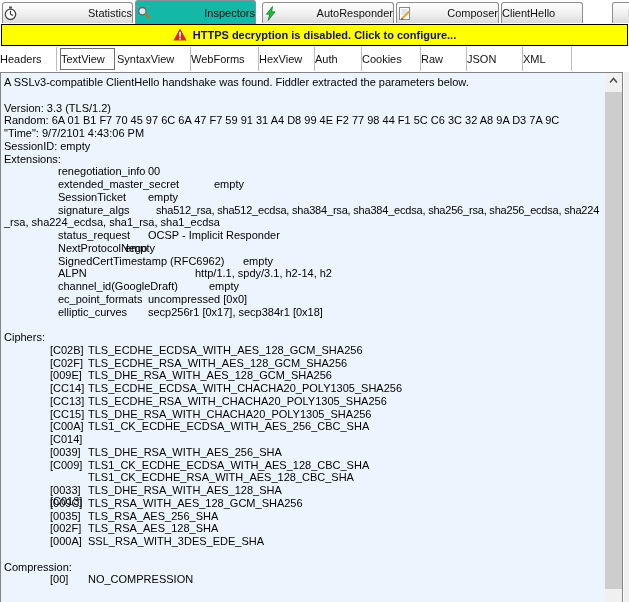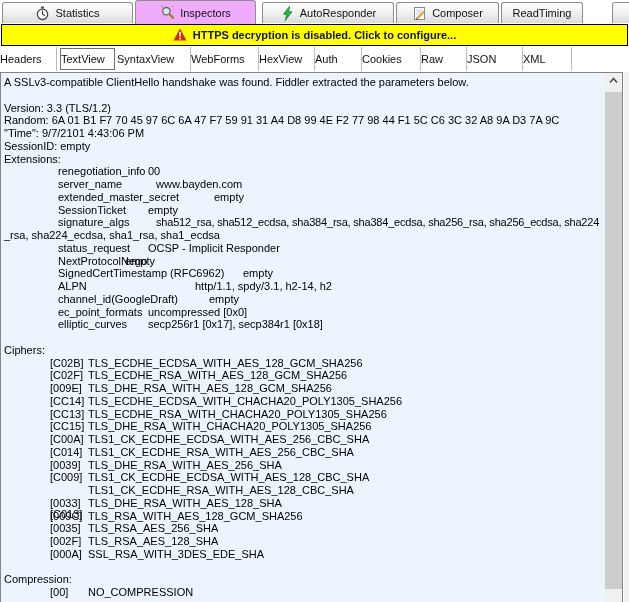--- a/index.html
+++ b/index.html
@@ -10,24 +10,24 @@
     -webkit-font-smoothing:antialiased;
   }
   .win { position:absolute; inset:0; }
 
   
   .main-tabs { position:absolute; left:0; top:0; width:629px; height:24px; background:#FFFFFF; }
   .mtab {
     position:absolute; top:2px; height:21px; box-sizing:border-box;
     border:1px solid #8E8E8E; border-bottom:none; border-radius:3px 3px 0 0;
     background:linear-gradient(#FFFFFF,#EFEFEF 55%,#DCDCDC);
-    display:flex; align-items:center; justify-content:center; gap:5px;
+    display:flex; align-items:center; justify-content:space-between; gap:5px;
     font-size:11px; color:#111; cursor:pointer;
   }
-  .mtab.sel { top:0; height:24px; background:#f0abfc; z-index:2; }
+  .mtab.sel { top:0; height:24px; background:#14b8a6; z-index:2; }
   .ticon { display:flex; align-items:center; }
 
   
   .banner {
     position:absolute; left:1px; top:24px; width:625px; height:20px;
     background:#FFFF00; border:1px solid #000000;
     display:flex; align-items:center; justify-content:center; gap:6px;
     font-size:11px; font-weight:bold; color:#14145A; cursor:pointer;
   }
 
@@ -104,21 +104,21 @@
             <line x1="4.5" y1="4" x2="10.5" y2="4" stroke="#B9CEE0"></line>
             <line x1="4.5" y1="6" x2="10.5" y2="6" stroke="#B9CEE0"></line>
             <line x1="4.5" y1="8" x2="8.5" y2="8" stroke="#B9CEE0"></line>
             <line x1="5.5" y1="12.2" x2="12.2" y2="5.5" stroke="#E6A23C" stroke-width="2.2"></line>
             <polygon points="4,13.8 6.3,13.2 4.6,11.5" fill="#444"></polygon>
           </svg>
         </span>
         <span>Composer</span>
       </div>
       <div class="mtab" style="left: 501px; width: 82px;">
-        <span>ReadTiming</span>
+        <span>ClientHello</span>
       </div>
       <div class="mtab" style="left: 612px; width: 68px; padding-left: 15px;">
         <span>Differ</span>
       </div>
     </div>
 
   <div class="banner">
     <span class="warn-icon"><svg width="14" height="13" viewBox="0 0 14 13">
           <polygon points="7,0.5 13.5,12.5 0.5,12.5" fill="#DD2222"></polygon>
           <rect x="6.2" y="3.8" width="1.7" height="4.8" fill="#FFFFFF"></rect>
@@ -179,24 +179,20 @@
           <span class="tseg" style="left: 3px;">SessionID: empty</span>
         </div>
         <div class="tline">
           <span class="tseg" style="left: 3px;">Extensions:</span>
         </div>
         <div class="tline">
           <span class="tseg" style="left: 57px;">renegotiation_info</span>
           <span class="tseg" style="left: 147px;">00</span>
         </div>
         <div class="tline">
-          <span class="tseg" style="left: 57px;">server_name</span>
-          <span class="tseg" style="left: 155px;">www.bayden.com</span>
-        </div>
-        <div class="tline">
           <span class="tseg" style="left: 57px;">extended_master_secret</span>
           <span class="tseg" style="left: 213px;">empty</span>
         </div>
         <div class="tline">
           <span class="tseg" style="left: 57px;">SessionTicket</span>
           <span class="tseg" style="left: 147px;">empty</span>
         </div>
         <div class="tline">
           <span class="tseg" style="left: 57px;">signature_algs</span>
           <span class="tseg tight" style="left: 155px;">sha512_rsa, sha512_ecdsa, sha384_rsa, sha384_ecdsa, sha256_rsa, sha256_ecdsa, sha224</span>
@@ -259,21 +255,20 @@
         <div class="tline">
           <span class="tseg" style="left: 49px;">[CC15]</span>
           <span class="tseg" style="left: 87px;">TLS_DHE_RSA_WITH_CHACHA20_POLY1305_SHA256</span>
         </div>
         <div class="tline">
           <span class="tseg" style="left: 49px;">[C00A]</span>
           <span class="tseg" style="left: 87px;">TLS1_CK_ECDHE_ECDSA_WITH_AES_256_CBC_SHA</span>
         </div>
         <div class="tline">
           <span class="tseg" style="left: 49px;">[C014]</span>
-          <span class="tseg" style="left: 87px;">TLS1_CK_ECDHE_RSA_WITH_AES_256_CBC_SHA</span>
         </div>
         <div class="tline">
           <span class="tseg" style="left: 49px;">[0039]</span>
           <span class="tseg" style="left: 87px;">TLS_DHE_RSA_WITH_AES_256_SHA</span>
         </div>
         <div class="tline">
           <span class="tseg" style="left: 49px;">[C009]</span>
           <span class="tseg" style="left: 87px;">TLS1_CK_ECDHE_ECDSA_WITH_AES_128_CBC_SHA</span>
         </div>
         <div class="tline">

